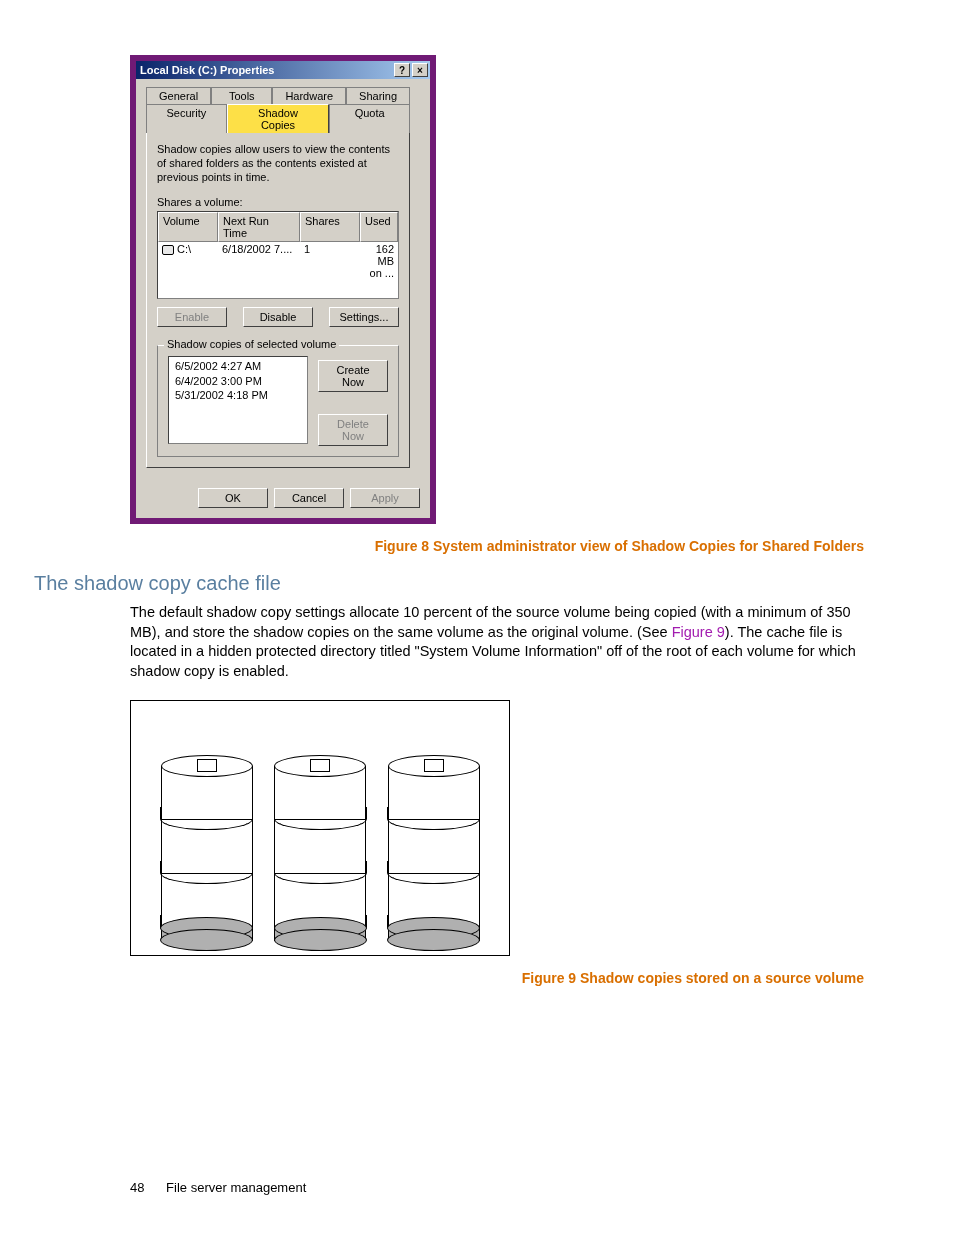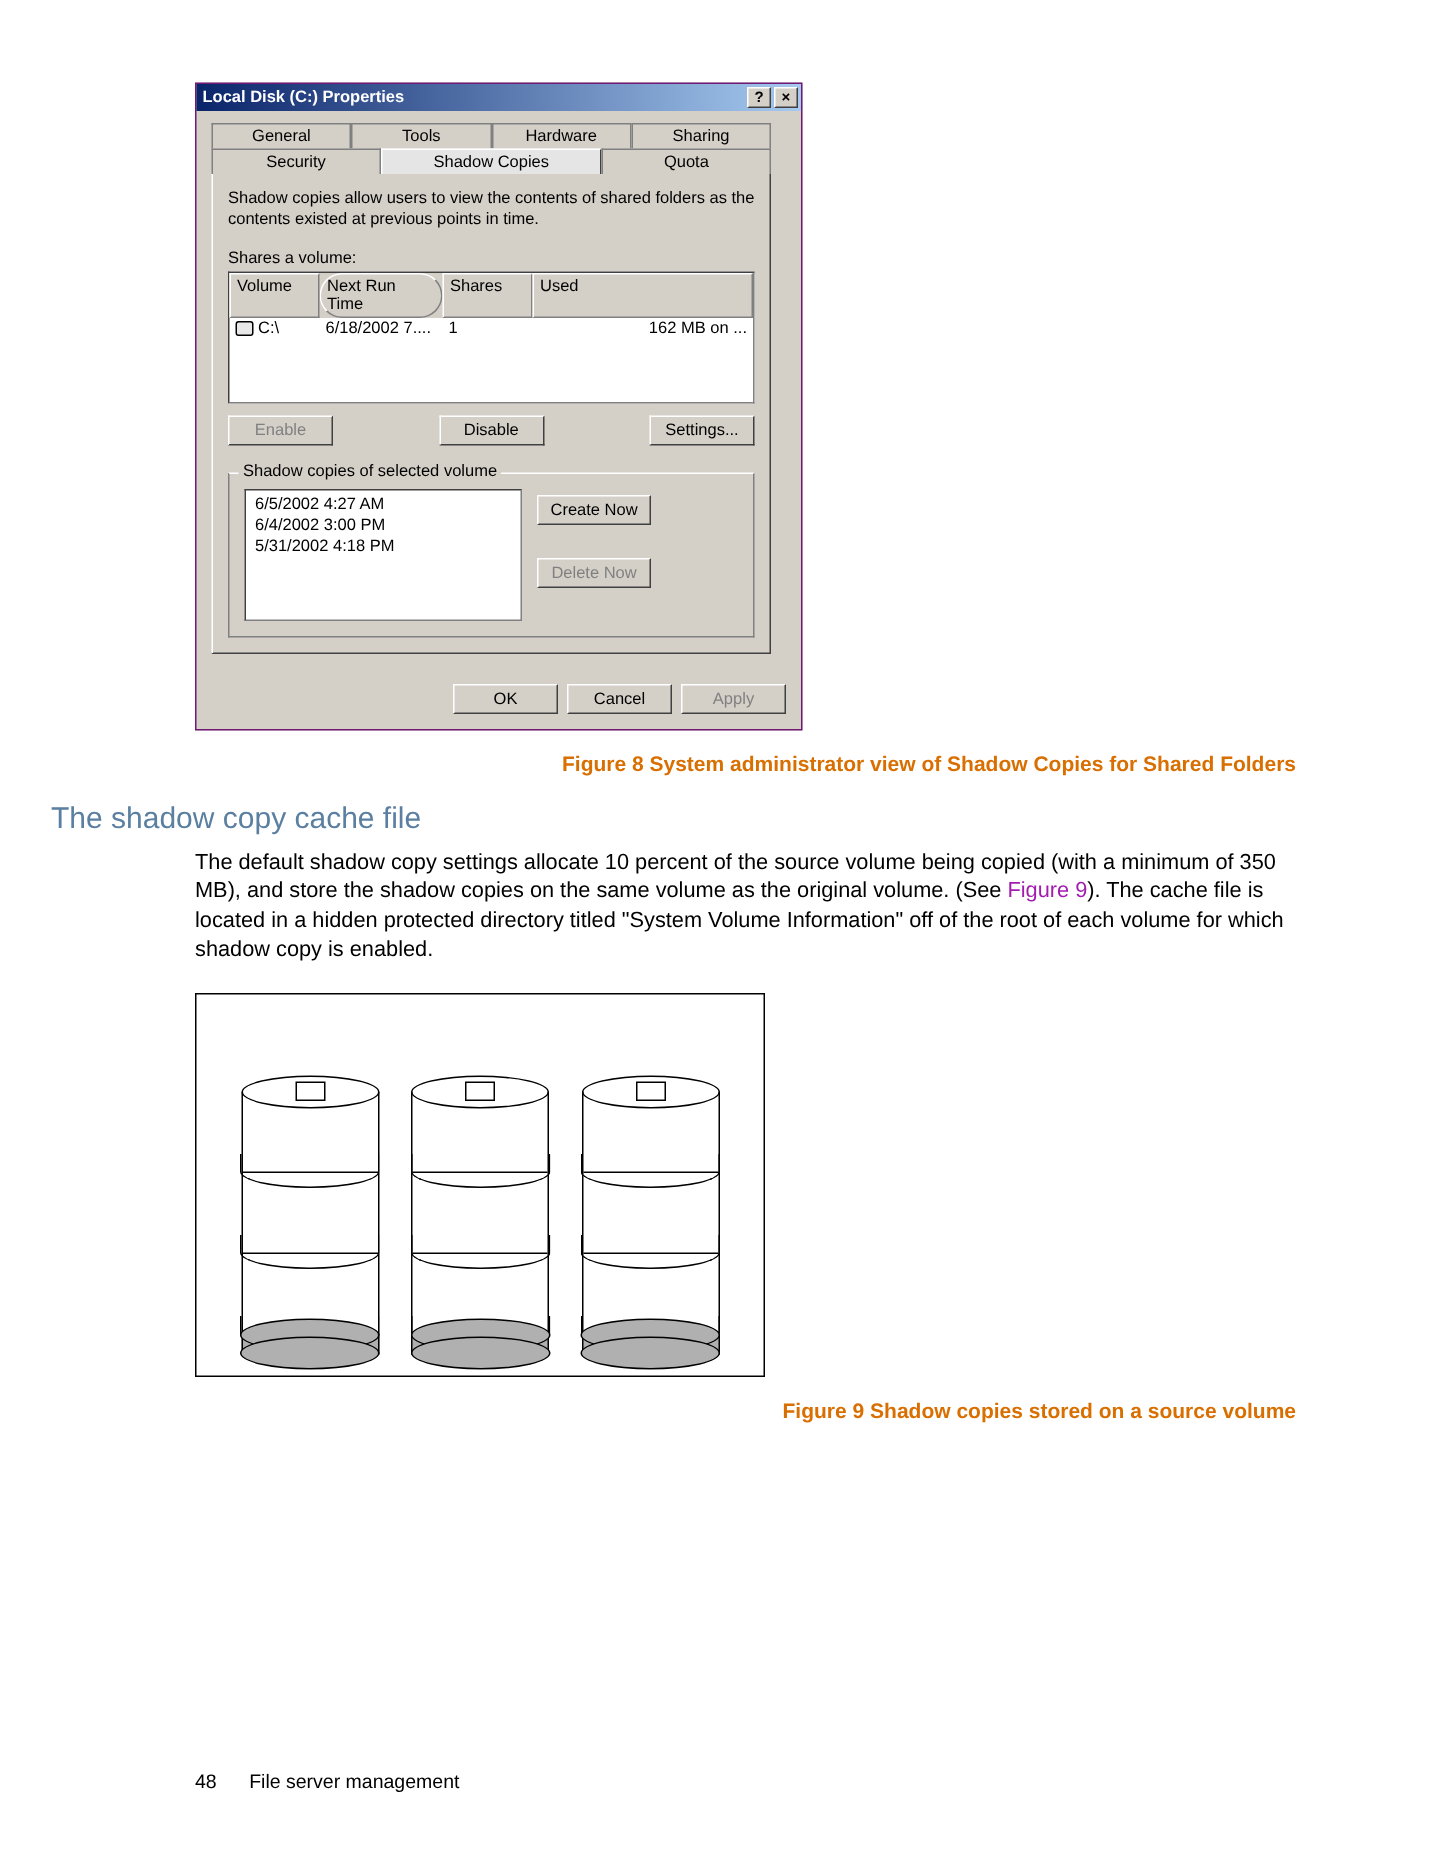--- a/index.html
+++ b/index.html
@@ -12,22 +12,22 @@
     font-family: Arial, Helvetica, sans-serif;
     font-size: 14px;
     color: #000;
     position: relative;
   }
   .page {
     padding: 55px 90px 40px 130px;
   }
   
   .dialog {
-    width: 405px;
-    border: 1px solid #701a75;
+    width: 306px;
+    border: 6px solid #701a75;
     background: #d4d0c8;
     font-family: Tahoma, Arial, sans-serif;
     font-size: 11px;
   }
   .titlebar {
     height: 18px;
     background: linear-gradient(to right, #0a246a, #a6caf0);
     color: #fff;
     display: flex;
     align-items: center;
@@ -48,21 +48,21 @@
   .dlg-body { padding: 8px 20px 10px 10px; }
   .tabs { display:flex; flex-wrap:wrap; }
   .tab {
     padding: 2px 12px;
     border: 1px solid #808080;
     border-bottom: none;
     background: #d4d0c8;
     font-size: 11px;
   }
   .tab.active {
-    background: #e5e5e5;
+    background: #fde047;
     border-top:1px solid #fff;
     border-left:1px solid #fff;
     border-right:1px solid #404040;
   }
   .tab-row { display:flex; width:100%; }
   .tab-row .tab { flex:1; text-align:center; }
   .tab-panel {
     border: 1px solid #fff;
     border-right-color:#404040;
     border-bottom-color:#404040;
@@ -83,21 +83,21 @@
   .lv-head div {
     padding:2px 4px;
     border-right:1px solid #808080;
     border-bottom:1px solid #808080;
     border-top:1px solid #fff;
     border-left:1px solid #fff;
   }
   .lv-row { display:flex; font-size:11px; }
   .lv-row div { padding:1px 4px; }
   .col-vol { width:60px; }
-  .col-nrt { width:82px;border-radius:15px; }
+  .col-nrt { width:82px; }
   .col-sh  { width:60px; }
   .col-used{ flex:1; text-align:right; padding-right:6px; }
   .lv-row .col-used{ text-align:right; }
   .btn {
     min-width:70px;
     padding: 3px 8px;
     font-size:11px;
     background:#d4d0c8;
     border:1px solid #fff;
     border-right-color:#404040;

